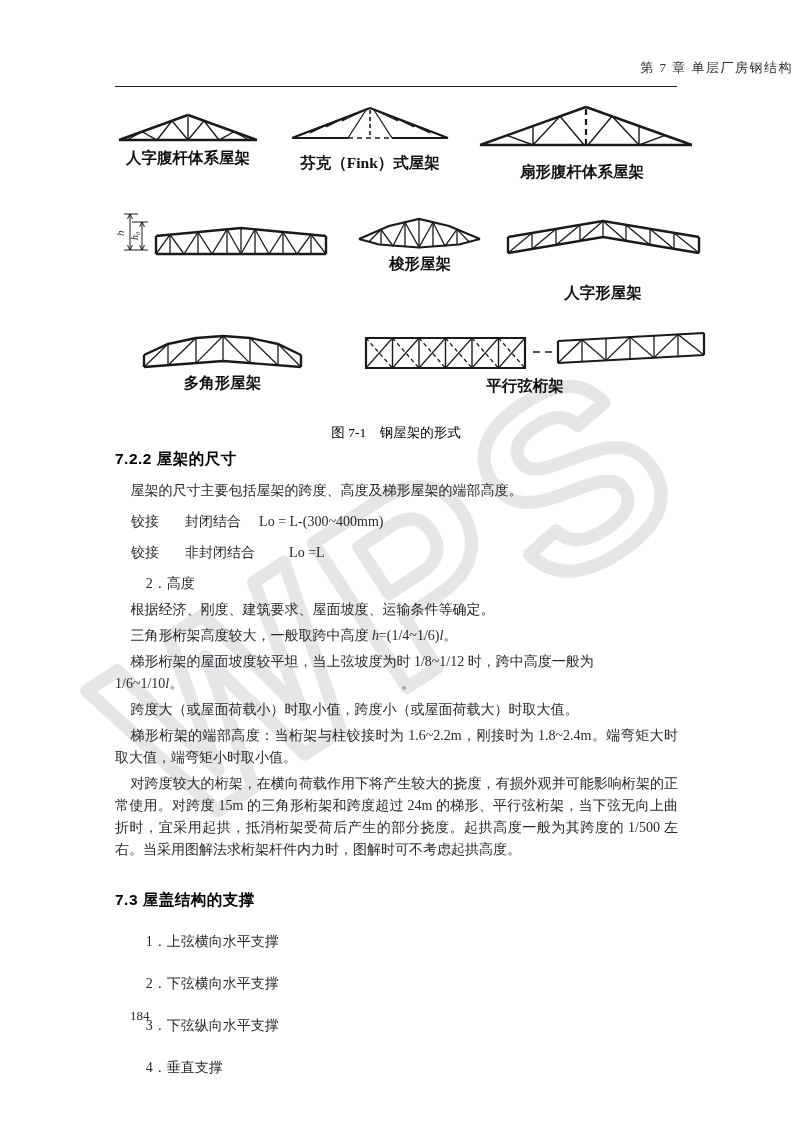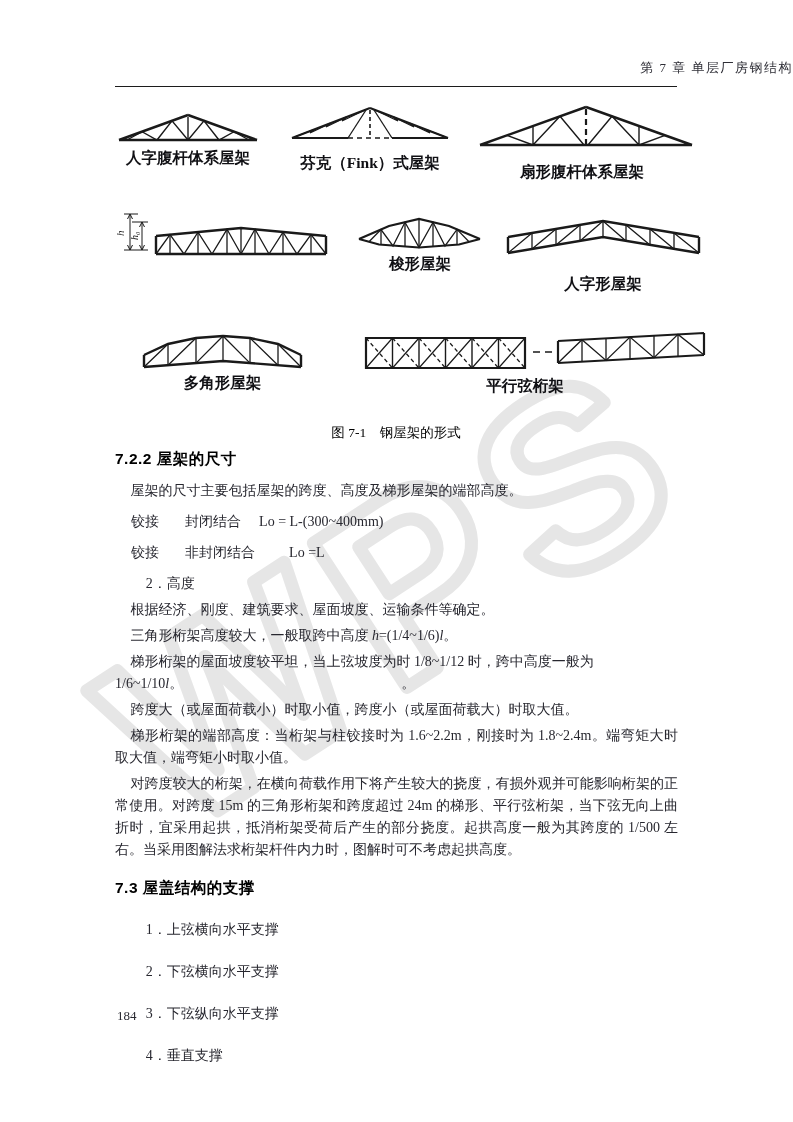--- a/index.html
+++ b/index.html
@@ -19,32 +19,32 @@
   .tlabel{position:absolute;text-align:center;font-weight:bold;font-size:15.5px;color:#101014;
           font-family:"Liberation Serif","DejaVu Serif",serif;white-space:nowrap;}
   .caption{position:absolute;left:115px;width:562px;top:424px;text-align:center;
            font-size:13.5px;color:#000000;}
   
   .body{position:absolute;left:115px;top:446px;width:563px;font-size:14px;line-height:22px;
         text-align:justify;color:#27272f;}
   .body p{margin:4px 0;}
   h2{font-family:"Liberation Sans","DejaVu Sans",sans-serif;color:#000;font-size:15.5px;
      margin:2px 0 10px 0;letter-spacing:.5px;}
-  h2.s73{margin:16px 0 8px 0;}
+  h2.s73{margin:28px 0 8px 0;}
   .ind1{text-indent:1.1em;}
   .ind2{padding-left:2.2em;}
   .frow{padding-left:1.15em;margin:9px 0 !important;}
   .frow .fa{margin-right:26px;}
   .frow .fb{margin-right:18px;}
   .frow.open .fb{margin-right:34px;}
   .it{font-style:italic;}
   .trapline2{display:block;}
   .stray{margin-left:218px;}
   .listitem{padding-left:2.2em;margin:20px 0 !important;}
-  .pagenum{position:absolute;left:117px;top:1008px;font-size:13px;color:#2a2a32;}
+  .pagenum{position:absolute;left:130px;top:1008px;font-size:13px;color:#2a2a32;}
   .dimtext{font-style:italic;font-family:"Liberation Serif","DejaVu Serif",serif;}
 </style>
 </head>
 <body>
 
 <div class="page">
 
   <svg class="wm" viewBox="0 0 793 1122" aria-hidden="true">
     <g transform="translate(398,598) rotate(-33)">
       <text x="0" y="80" text-anchor="middle" font-family="Liberation Sans, DejaVu Sans, sans-serif" font-weight="bold" font-size="250" letter-spacing="18" fill="none" stroke="#e6e6e6" stroke-width="13" stroke-linejoin="round" stroke-linecap="round">WPS</text>
@@ -116,21 +116,21 @@
   </div>
   <div class="tlabel" style="left:350px;width:140px;top:254px">梭形屋架</div>
 
   <div class="truss" style="left:506px;top:215px">
     <svg width="195" height="42" viewBox="0 0 195 42">
       <path d="M2,22 L97,6 L193,22 M2,38 L97,22 L193,38 M2,22 L2,38 M193,22 L193,38" stroke="#1a1a1a" stroke-width="2.4" fill="none"></path>
       <path d="M26,18 L26,34 M50,13.9 L50,29.9 M74,9.9 L74,25.9 M97,6 L97,22 M168,18 L168,34 M144,13.9 L144,29.9 M120,9.9 L120,25.9" stroke="#1a1a1a" stroke-width="1.3" fill="none"></path>
       <path d="M2,38 L26,18 M26,34 L50,13.9 M50,29.9 L74,9.9 M74,25.9 L97,6 M193,38 L168,18 M168,34 L144,13.9 M144,29.9 L120,9.9 M120,25.9 L97,6" stroke="#1a1a1a" stroke-width="1.3" fill="none"></path>
     </svg>
   </div>
-  <div class="tlabel" style="left:508px;width:190px;top:274px">人字形屋架</div>
+  <div class="tlabel" style="left:508px;width:190px;top:283px">人字形屋架</div>
 
   <div class="truss" style="left:140px;top:331px">
     <svg width="165" height="42" viewBox="0 0 165 42">
       <polyline points="4,24 28,13 56,7 83,5 110,7 138,13 161,24" stroke="#1a1a1a" stroke-width="2.4" fill="none"></polyline>
       <polyline points="4,36 83,30 161,36" stroke="#1a1a1a" stroke-width="2.4" fill="none"></polyline>
       <path d="M4,24 L4,36 M161,24 L161,36" stroke="#1a1a1a" stroke-width="2.4" fill="none"></path>
       <path d="M28,13 L28,34.2 M56,7 L56,32.1 M83,5 L83,30 M110,7 L110,32.1 M138,13 L138,34.2" stroke="#1a1a1a" stroke-width="1.3" fill="none"></path>
       <path d="M4,36 L28,13 M28,34.2 L56,7 M56,32.1 L83,5 M161,36 L138,13 M138,34.2 L110,7 M110,32.1 L83,5" stroke="#1a1a1a" stroke-width="1.3" fill="none"></path>
     </svg>
   </div>

